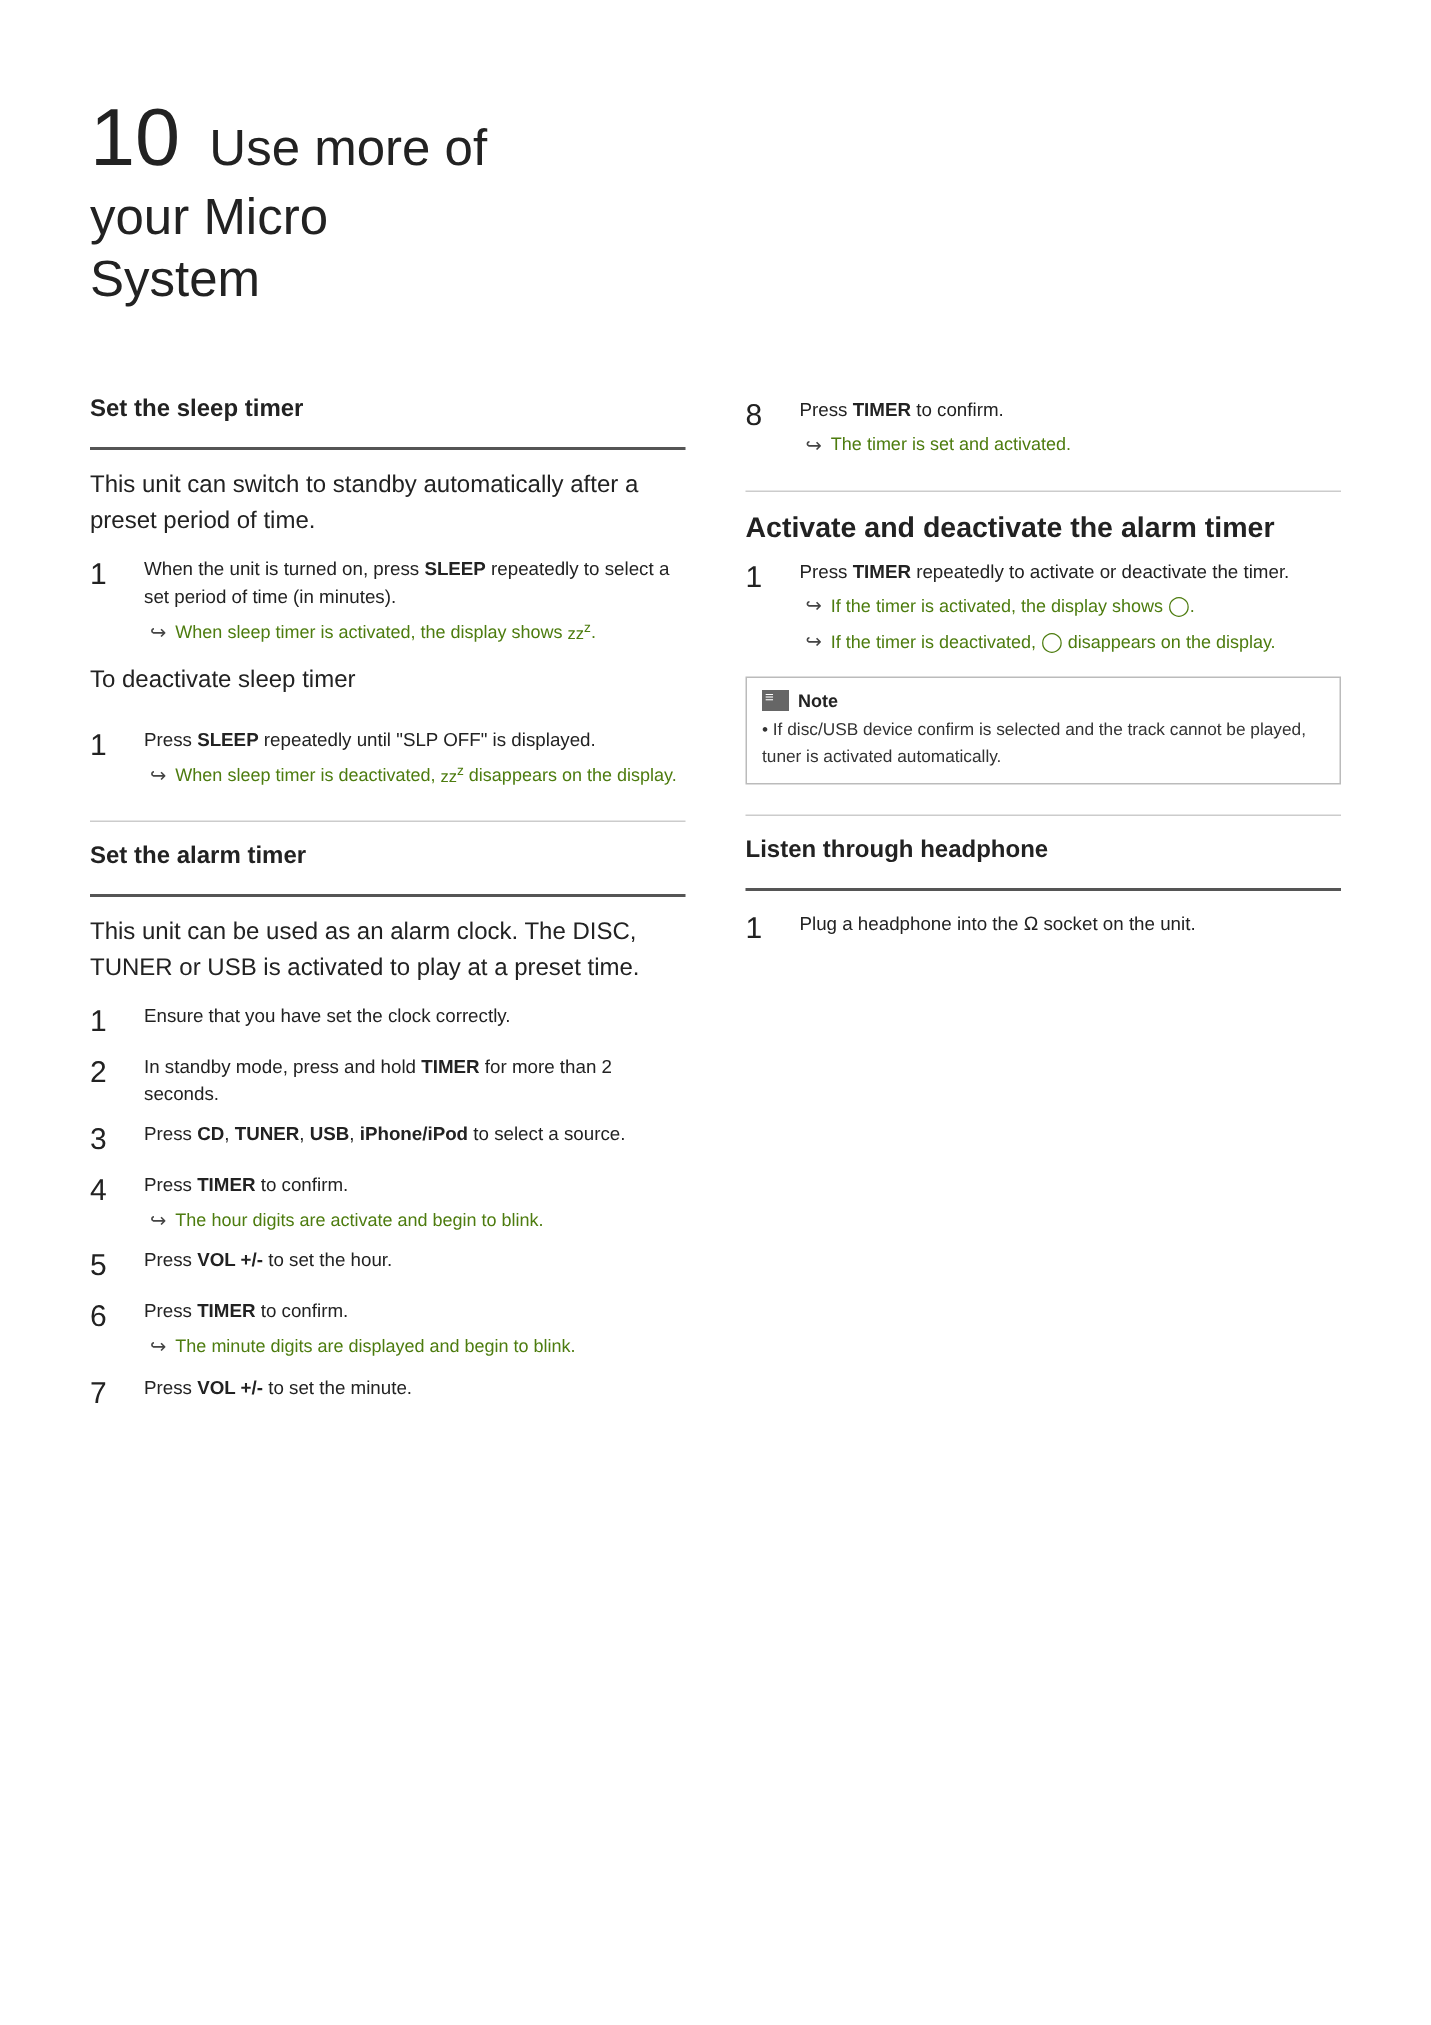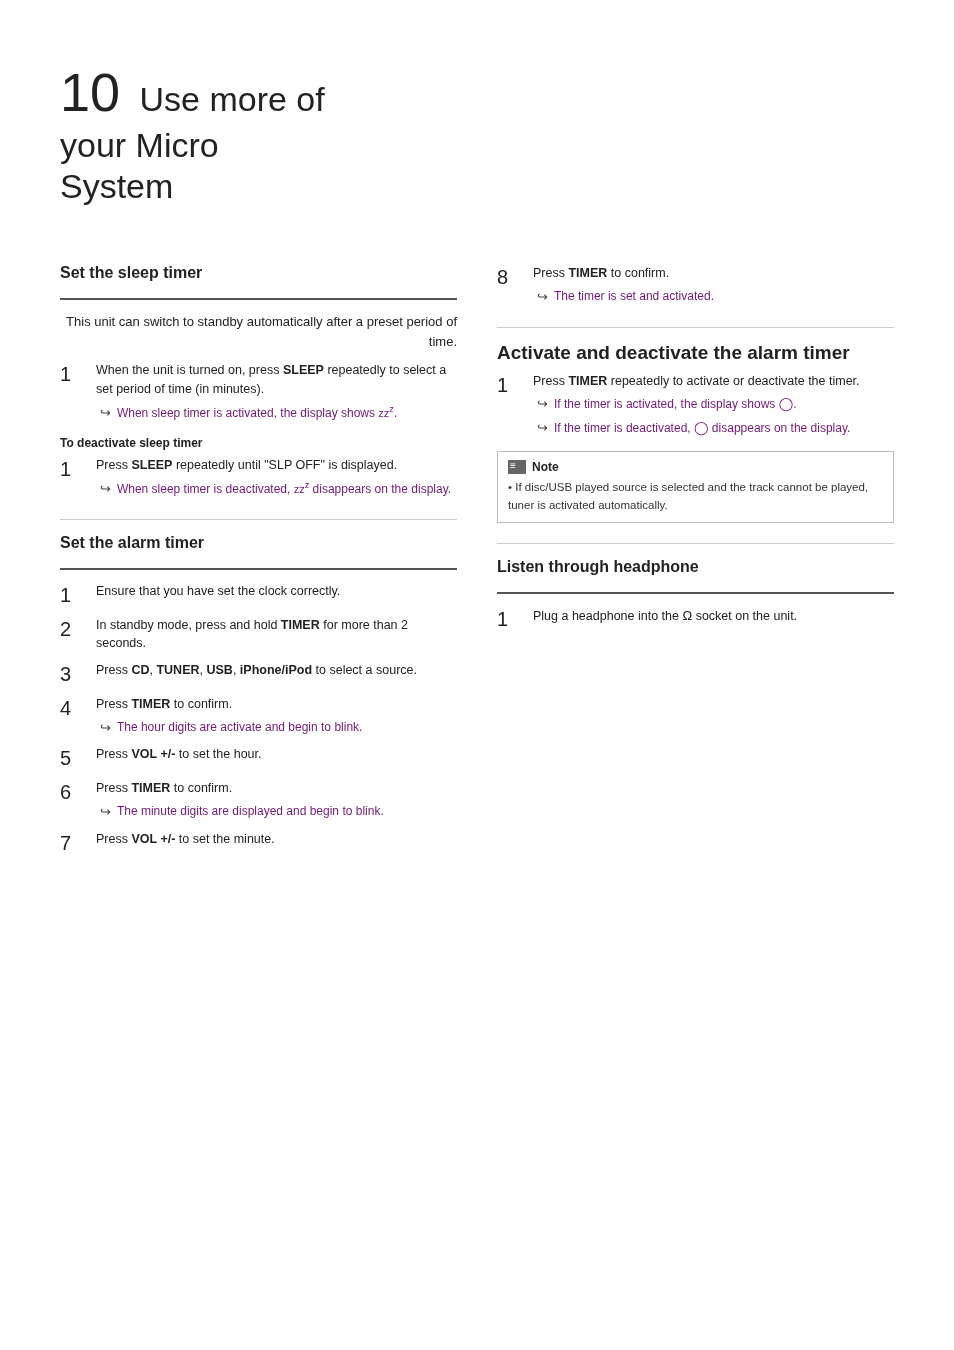--- a/index.html
+++ b/index.html
@@ -41,24 +41,23 @@
       border-bottom: 2px solid #555;
       padding-bottom: 16px;
       margin-bottom: 12px;
     }
     h3.subsection-title {
       font-size: 19px;
       font-weight: 700;
       margin-bottom: 8px;
     }
     p.intro-text {
-      font-size: 13px;
+      font-size: 16px;
       margin-bottom: 10px;
       line-height: 1.5;
-      text-align: right;
     }
     .steps-list {
       list-style: none;
       margin-bottom: 14px;
     }
     .steps-list > li {
       display: flex;
       margin-bottom: 8px;
       line-height: 1.5;
     }
@@ -82,26 +81,26 @@
       margin-left: 4px;
       line-height: 1.5;
     }
     .arrow-sym {
       margin-right: 6px;
       font-size: 13px;
       color: #444;
     }
     .arrow-text {
       font-size: 12px;
-      color: #701a75;
+      color: #4d7c0f;
     }
     .sub-label {
-      font-size: 12px;
-      font-weight: 700;
-      margin-bottom: 6px;
+      font-size: 16px;
+      font-weight: 400;
+      margin-bottom: 21px;
       margin-top: 8px;
     }
     .note-box {
       border: 1px solid #bbb;
       padding: 8px 10px;
       margin-top: 12px;
       margin-bottom: 16px;
       font-size: 11.5px;
     }
     .note-header {
@@ -181,20 +180,23 @@
             <span class="arrow-sym">↪</span>
             <span class="arrow-text">When sleep timer is deactivated, <span class="zzz-sym">zz<sup>z</sup></span> disappears on the display.</span>
           </div>
         </div>
       </li>
     </ol>
 
     <hr class="section-divider">
 
     <h2 class="section-title">Set the alarm timer</h2>
+    <p class="intro-text">
+      This unit can be used as an alarm clock. The DISC, TUNER or USB is activated to play at a preset time.
+    </p>
     <ol class="steps-list">
       <li>
         <span class="step-num">1</span>
         <div class="step-content">
           Ensure that you have set the clock correctly.
         </div>
       </li>
       <li>
         <span class="step-num">2</span>
         <div class="step-content">
@@ -277,21 +279,21 @@
         </div>
       </li>
     </ol>
 
     <div class="note-box">
       <div class="note-header">
         <span class="note-icon"></span>
         <span>Note</span>
       </div>
       <p class="note-text">
-        • If disc/USB played source is selected and the track cannot be played, tuner is activated automatically.
+        • If disc/USB device confirm is selected and the track cannot be played, tuner is activated automatically.
       </p>
     </div>
 
     <hr class="section-divider">
 
     <h2 class="section-title">Listen through headphone</h2>
     <ol class="steps-list">
       <li>
         <span class="step-num">1</span>
         <div class="step-content">

